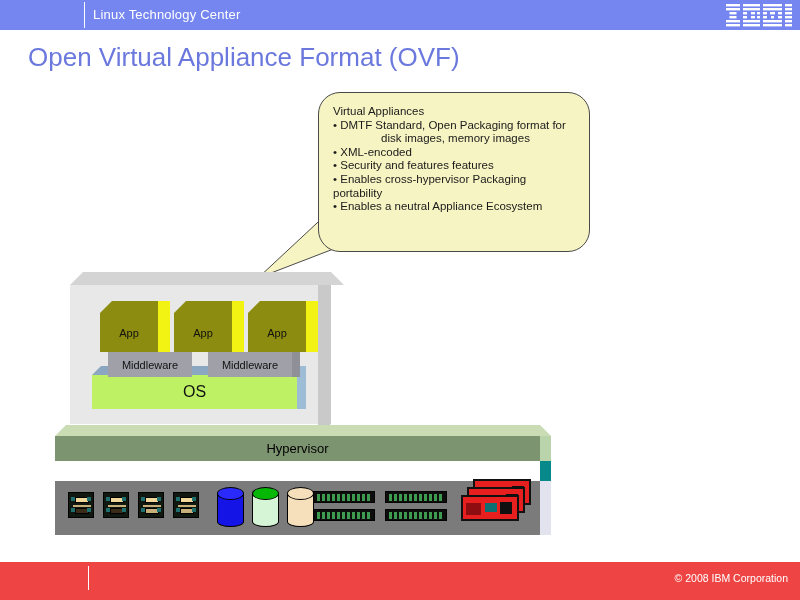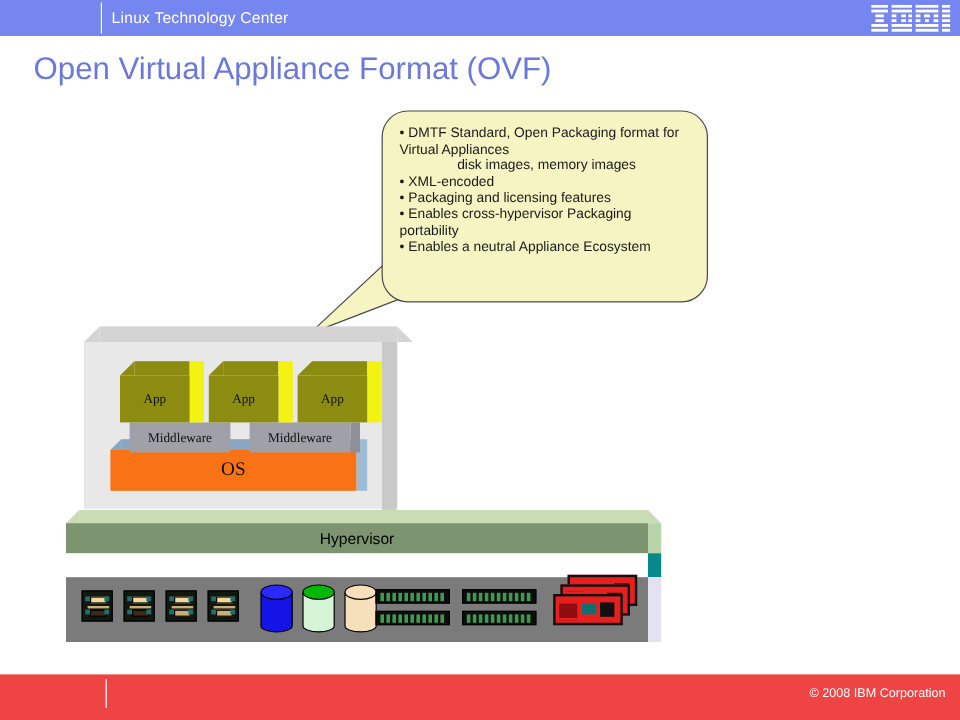--- a/index.html
+++ b/index.html
@@ -136,21 +136,21 @@
   #ovf-label {
     position: absolute;
     left: 0; top: 18px;
     width: 248px;
     text-align: center;
     font-size: 15px;
     color: #000000;
   }
 
   
-  .blk { position: absolute; font-family: Liberation Serif, serif; }
+  .blk { position: absolute; }
   .blk .top {
     position: absolute; left: 0; top: 0;
     height: 0; width: 0;
   }
   .blk .face {
     position: absolute;
     box-sizing: border-box;
     display: flex; align-items: center; justify-content: center;
     font-size: 11px; color: #111;
   }
@@ -358,44 +358,44 @@
   </svg>
 </div>
 
 <div id="slide-title">Open Virtual Appliance Format (OVF)</div>
 
 <div id="callout-wrap">
   <svg id="callout-tail" viewBox="0 0 345 195">
     <polygon points="8,190 96,108 112,150" fill="#f7f4c3" stroke="#4a4a4a" stroke-width="1"></polygon>
   </svg>
   <div id="callout-box">
+    <div class="c-line">Virtual Appliances</div>
     <div class="c-line">• DMTF Standard, Open Packaging format for</div>
-    <div class="c-line">Virtual Appliances</div>
     <div class="c-line c-sub2">disk images, memory images</div>
     <div class="c-line">• XML-encoded</div>
-    <div class="c-line">• Packaging and licensing features</div>
+    <div class="c-line">• Security and features features</div>
     <div class="c-line">• Enables cross-hypervisor Packaging</div>
     <div class="c-line">portability</div>
     <div class="c-line">• Enables a neutral Appliance Ecosystem</div>
   </div>
 </div>
 
 <div id="ovf-wrap">
   <div id="ovf-top-tri"></div>
   <div id="ovf-top"></div>
   <div id="ovf-top-face"></div>
   <div id="ovf-side"></div>
   <div id="ovf-side-bot"></div>
   <div id="ovf-front"></div>
 
   <div class="blk" style="left:22px; top:103px; width:214px; height:34px;">
     <div class="top" style="left:0;top:-9px;width:0;height:0;border-left:9px solid transparent;border-bottom:9px solid #8aa6c0;"></div>
     <div class="top" style="left:9px;top:-9px;width:196px;height:9px;border:0;background:#8aa6c0;"></div>
     <div class="side" style="left:205px;top:-9px;width:9px;height:43px;background:#9dbdd6;"></div>
-    <div class="face" style="left:0;top:0;width:205px;height:34px;background:#f97316;font-size:16px;">
+    <div class="face" style="left:0;top:0;width:205px;height:34px;background:#bef264;font-size:16px;">
       <span>OS</span>
     </div>
   </div>
 
   <div class="blk" style="left:38px; top:80px; width:84px; height:25px;">
     <div class="face" style="left:0;top:0;width:84px;height:25px;background:#a0a0a8;">
       <span>Middleware</span>
     </div>
   </div>
   <div class="blk" style="left:138px; top:80px; width:84px; height:25px;">

